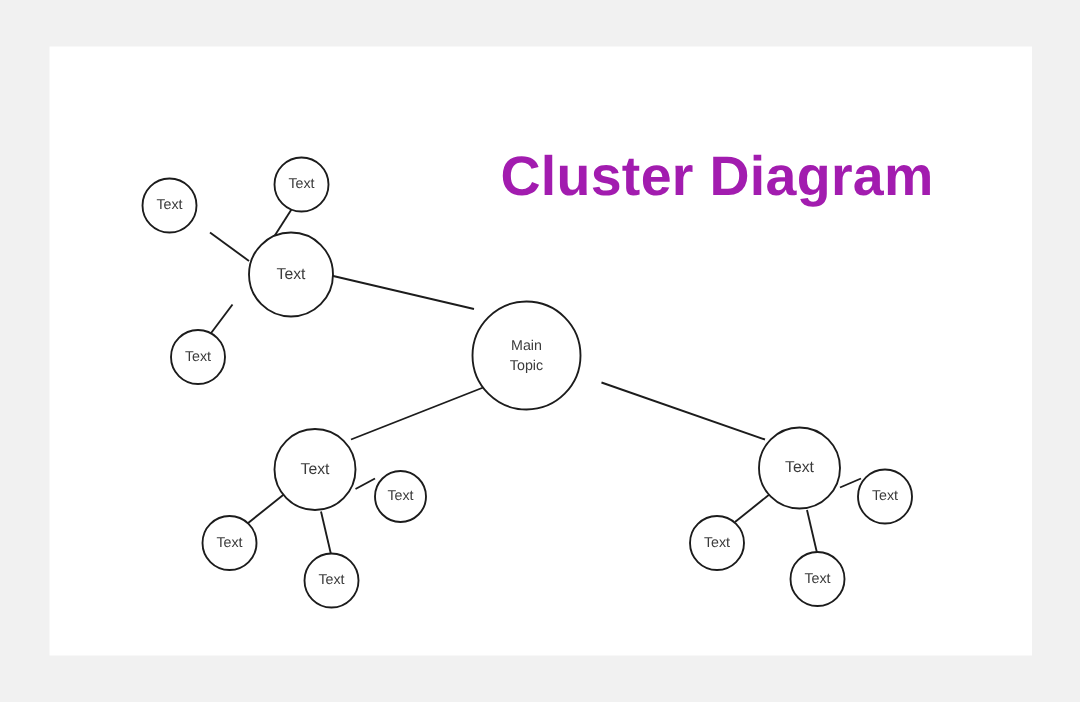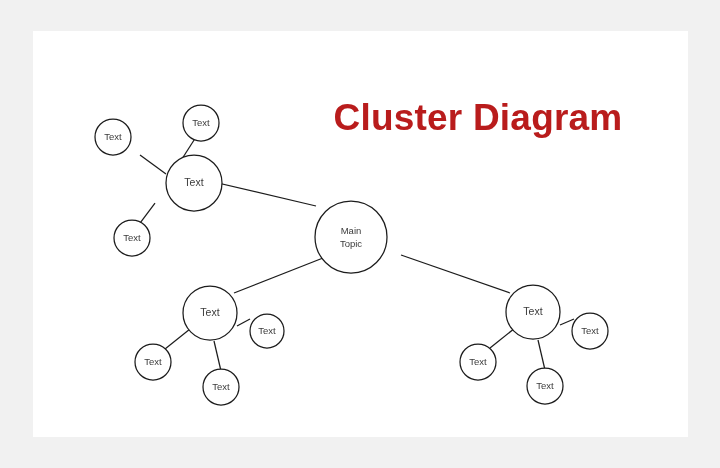--- a/index.html
+++ b/index.html
@@ -63,21 +63,21 @@
   #diagram-title {
     position: absolute;
     left: 275px;
     top: 66px;
     width: 340px;
     text-align: center;
     font-family: "Liberation Sans", sans-serif;
     font-size: 37px;
     font-weight: bold;
     letter-spacing: 0.2px;
-    color: #b91c1c;
+    color: #a21caf;
     white-space: nowrap;
   }
 </style>
 </head>
 <body>
 
 <div id="app">
 
   <div id="canvas">
 

